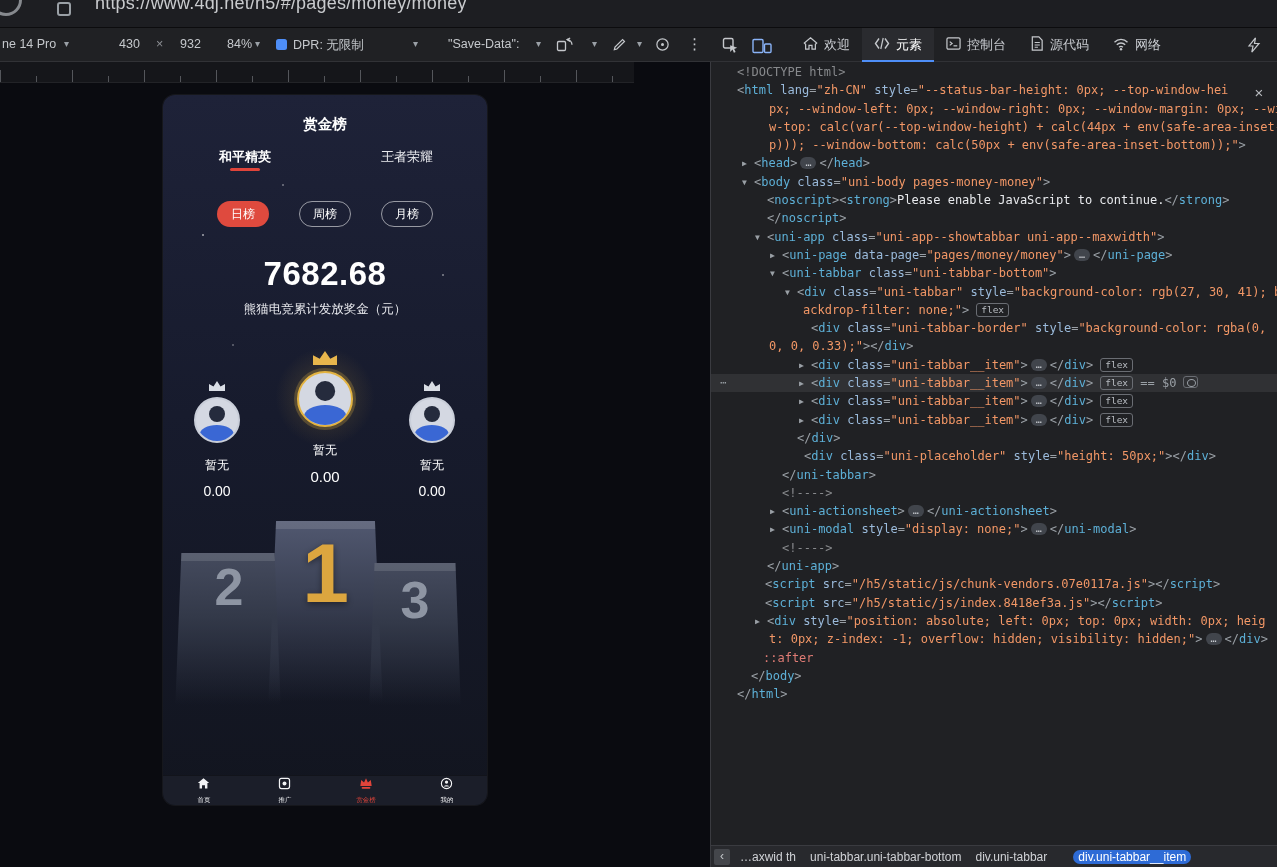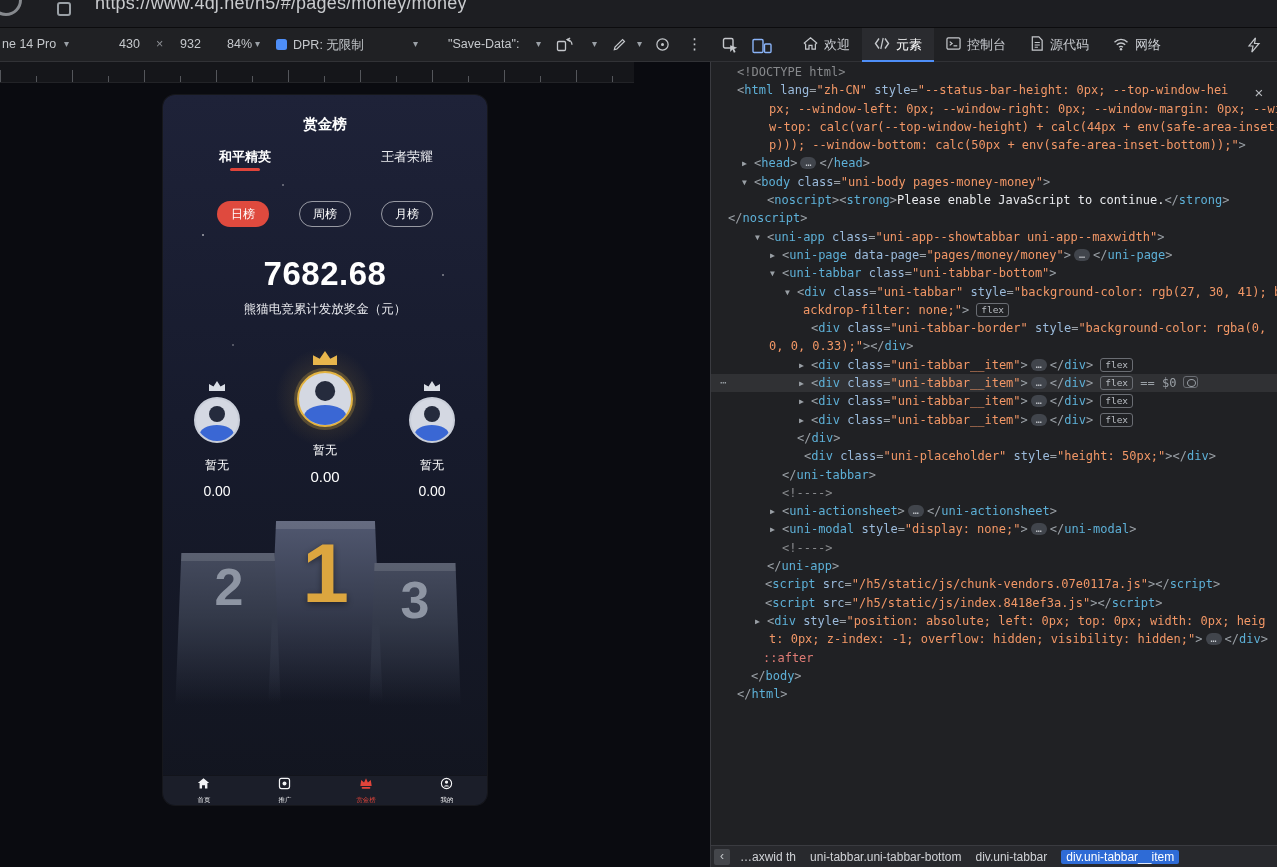--- a/index.html
+++ b/index.html
@@ -100,21 +100,21 @@
   .tk-f{display:inline-block;border:1px solid #6a6d73;color:#b8bcc2;border-radius:3px;padding:0 4px;font-size:9.5px;line-height:12px;margin-left:7px;vertical-align:1px;}
   .tk-vs{display:inline-block;border:1px solid #5c5f66;color:#9aa0a6;border-radius:7px;padding:0 6px;font-size:9.5px;line-height:13px;vertical-align:1px;}
   .tk-ad{display:inline-block;width:15px;height:12px;border:1px solid #6a6d73;border-radius:3px;margin-left:7px;position:relative;vertical-align:-1px;}
   .tk-ad::after{content:"";position:absolute;left:3px;top:2px;width:7px;height:6px;border:1px solid #9aa0a6;border-radius:50%;}
   #close-x{position:absolute;left:1250px;top:84px;width:18px;height:18px;color:#b9bcc0;font-size:15px;line-height:18px;text-align:center;}
 
   
   #crumbs{position:absolute;left:710px;top:845px;width:567px;height:22px;background:#28292d;border-top:1px solid #3a3b40;border-left:1px solid #3a3b40;display:flex;align-items:center;overflow:hidden;}
   #crumb-scroll{width:16px;height:16px;margin-left:3px;background:#44464b;color:#c5c8cc;border-radius:2px;text-align:center;line-height:14px;font-size:12px;flex:0 0 auto;}
   #crumb-items{display:flex;align-items:center;gap:14px;margin-left:10px;font-size:12px;color:#d0d2d6;white-space:nowrap;}
-  .crumb.sel{background:#2e6bd6;color:#fff;padding:0 5px;border-radius:2px;}
+  .crumb.sel{background:#2e6bd6;color:#fff;padding:0 5px;border-radius:8px;margin-left:12px;}
 </style>
 </head>
 <body>
 
 <div id="screen">
 
   <div id="topbar">
     <div id="circ"></div>
     <div id="tabicon"></div>
     <div id="url">https://www.4dj.net/h5/#/pages/money/money</div>
@@ -326,21 +326,21 @@
   <div id="devtools">
     <div id="elements-tree">
         <div class="cl" style="padding-left: 26px;"><span class="tk-c">&lt;!DOCTYPE html&gt;</span></div>
         <div class="cl" style="padding-left: 26px;"><span class="tk-p">&lt;</span><span class="tk-g">html</span><span class="tk-n"> lang</span><span class="tk-p">=</span><span class="tk-v">"zh-CN"</span><span class="tk-n"> style</span><span class="tk-p">=</span><span class="tk-v">"--status-bar-height: 0px; --top-window-hei</span></div>
         <div class="cl" style="padding-left: 58px;"><span class="tk-v">px; --window-left: 0px; --window-right: 0px; --window-margin: 0px; --win</span></div>
         <div class="cl" style="padding-left: 58px;"><span class="tk-v">w-top: calc(var(--top-window-height) + calc(44px + env(safe-area-inset-to</span></div>
         <div class="cl" style="padding-left: 58px;"><span class="tk-v">p))); --window-bottom: calc(50px + env(safe-area-inset-bottom));"</span><span class="tk-p">&gt;</span></div>
         <div class="cl" style="padding-left: 31px;"><span class="arw">▶</span><span class="tk-p">&lt;</span><span class="tk-g">head</span><span class="tk-p">&gt;</span><span class="tk-e">…</span><span class="tk-p">&lt;/</span><span class="tk-g">head</span><span class="tk-p">&gt;</span></div>
         <div class="cl" style="padding-left: 31px;"><span class="arw">▼</span><span class="tk-p">&lt;</span><span class="tk-g">body</span><span class="tk-n"> class</span><span class="tk-p">=</span><span class="tk-v">"uni-body pages-money-money"</span><span class="tk-p">&gt;</span></div>
         <div class="cl" style="padding-left: 56px;"><span class="tk-p">&lt;</span><span class="tk-g">noscript</span><span class="tk-p">&gt;&lt;</span><span class="tk-g">strong</span><span class="tk-p">&gt;</span><span class="tk-x">Please enable JavaScript to continue.</span><span class="tk-p">&lt;/</span><span class="tk-g">strong</span><span class="tk-p">&gt;</span></div>
-        <div class="cl" style=" margin-left: 17px;"><span class="tk-p">&lt;/</span><span class="tk-g">noscript</span><span class="tk-p">&gt;</span></div>
+        <div class="cl" style="padding-left: 56px;"><span class="tk-p">&lt;/</span><span class="tk-g">noscript</span><span class="tk-p">&gt;</span></div>
         <div class="cl" style="padding-left: 44px;"><span class="arw">▼</span><span class="tk-p">&lt;</span><span class="tk-g">uni-app</span><span class="tk-n"> class</span><span class="tk-p">=</span><span class="tk-v">"uni-app--showtabbar uni-app--maxwidth"</span><span class="tk-p">&gt;</span></div>
         <div class="cl" style="padding-left: 59px;"><span class="arw">▶</span><span class="tk-p">&lt;</span><span class="tk-g">uni-page</span><span class="tk-n"> data-page</span><span class="tk-p">=</span><span class="tk-v">"pages/money/money"</span><span class="tk-p">&gt;</span><span class="tk-e">…</span><span class="tk-p">&lt;/</span><span class="tk-g">uni-page</span><span class="tk-p">&gt;</span></div>
         <div class="cl" style="padding-left: 59px;"><span class="arw">▼</span><span class="tk-p">&lt;</span><span class="tk-g">uni-tabbar</span><span class="tk-n"> class</span><span class="tk-p">=</span><span class="tk-v">"uni-tabbar-bottom"</span><span class="tk-p">&gt;</span></div>
         <div class="cl" style="padding-left: 74px;"><span class="arw">▼</span><span class="tk-p">&lt;</span><span class="tk-g">div</span><span class="tk-n"> class</span><span class="tk-p">=</span><span class="tk-v">"uni-tabbar"</span><span class="tk-n"> style</span><span class="tk-p">=</span><span class="tk-v">"background-color: rgb(27, 30, 41); b</span></div>
         <div class="cl" style="padding-left: 92px;"><span class="tk-v">ackdrop-filter: none;"</span><span class="tk-p">&gt;</span><span class="tk-f">flex</span></div>
         <div class="cl" style="padding-left: 100px;"><span class="tk-p">&lt;</span><span class="tk-g">div</span><span class="tk-n"> class</span><span class="tk-p">=</span><span class="tk-v">"uni-tabbar-border"</span><span class="tk-n"> style</span><span class="tk-p">=</span><span class="tk-v">"background-color: rgba(0,</span></div>
         <div class="cl" style="padding-left: 58px;"><span class="tk-v">0, 0, 0.33);"</span><span class="tk-p">&gt;&lt;/</span><span class="tk-g">div</span><span class="tk-p">&gt;</span></div>
         <div class="cl" style="padding-left: 88px;"><span class="arw">▶</span><span class="tk-p">&lt;</span><span class="tk-g">div</span><span class="tk-n"> class</span><span class="tk-p">=</span><span class="tk-v">"uni-tabbar__item"</span><span class="tk-p">&gt;</span><span class="tk-e">…</span><span class="tk-p">&lt;/</span><span class="tk-g">div</span><span class="tk-p">&gt;</span><span class="tk-f">flex</span></div>
         <div class="cl hl" style="padding-left: 88px;"><span class="gut">⋯</span><span class="arw">▶</span><span class="tk-p">&lt;</span><span class="tk-g">div</span><span class="tk-n"> class</span><span class="tk-p">=</span><span class="tk-v">"uni-tabbar__item"</span><span class="tk-p">&gt;</span><span class="tk-e">…</span><span class="tk-p">&lt;/</span><span class="tk-g">div</span><span class="tk-p">&gt;</span><span class="tk-f">flex</span><span class="tk-d"> == $0</span><span class="tk-ad"></span></div>
         <div class="cl" style="padding-left: 88px;"><span class="arw">▶</span><span class="tk-p">&lt;</span><span class="tk-g">div</span><span class="tk-n"> class</span><span class="tk-p">=</span><span class="tk-v">"uni-tabbar__item"</span><span class="tk-p">&gt;</span><span class="tk-e">…</span><span class="tk-p">&lt;/</span><span class="tk-g">div</span><span class="tk-p">&gt;</span><span class="tk-f">flex</span></div>

